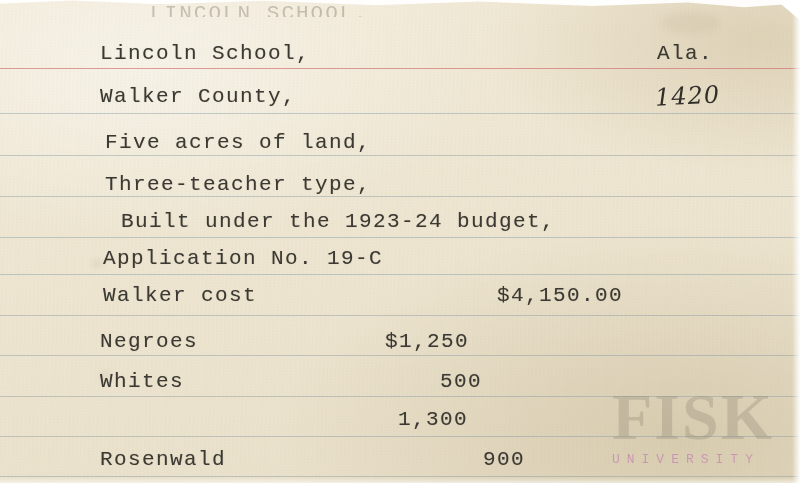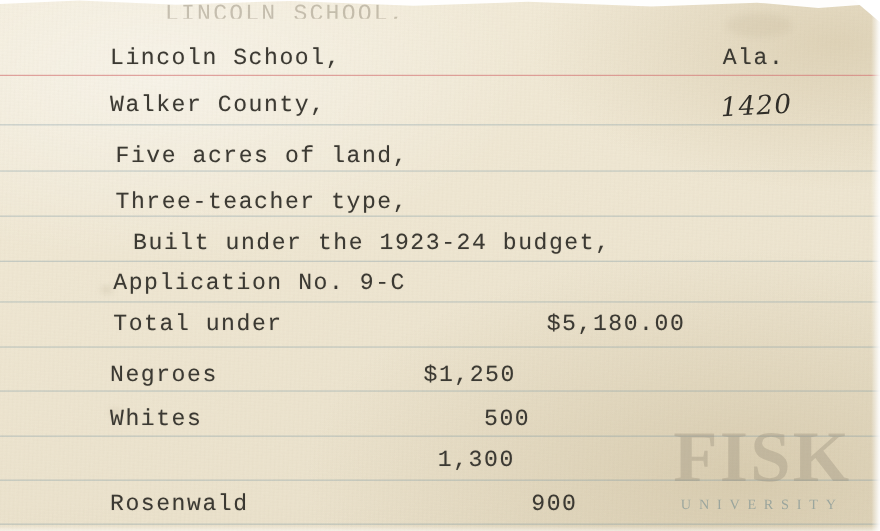--- a/index.html
+++ b/index.html
@@ -107,37 +107,37 @@
     font-size: 24px;
     color: #2f2d28;
     letter-spacing: 1px;
     transform: rotate(-3deg);
   }
   
   .watermark {
     position: absolute;
     right: 26px;
     bottom: 16px;
-    text-align: center;
+    text-align: left;
     opacity: 0.30;
     pointer-events: none;
   }
   .wm-fisk {
     font-family: "Liberation Serif", serif;
     font-weight: bold;
     font-size: 66px;
     line-height: 0.9;
     color: #8d8472;
     letter-spacing: 2px;
   }
   .wm-univ {
-    font-family: Liberation Serif, serif;
+    font-family: Liberation Mono, monospace;
     font-size: 13px;
     letter-spacing: 7px;
-    color: #0c4a6e;
+    color: #a21caf;
     margin-top: 6px;
   }
   .smudge {
     position: absolute;
     border-radius: 50%;
     background: rgba(150,135,100,0.18);
     filter: blur(3px);
   }
 </style>
 </head>
@@ -164,27 +164,27 @@
   <div class="smudge" style="left:100px; top:372px; width:9px;  height:6px;"></div>
   <div class="smudge" style="left:660px; top:12px;  width:60px; height:22px; opacity:.5;"></div>
 
   <div class="ghost-header">LINCOLN SCHOOL,</div>
 
   <div class="typed" style="top:42px;  left:100px;">Lincoln School,</div>
   <div class="typed" style="top:85px;  left:100px;text-align:right;">Walker County,</div>
   <div class="typed" style="top:131px; left:105px;">Five acres of land,</div>
   <div class="typed" style="top:173px; left:105px;">Three-teacher type,</div>
   <div class="typed" style="top:210px; left:121px;">Built under the 1923-24 budget,</div>
-  <div class="typed" style="top:247px; left:103px;">Application No. 9-C</div>
+  <div class="typed" style="top:247px; left:103px;">Application No. 19-C</div>
 
   <div class="typed" style="top:42px;  left:657px;">Ala.</div>
   <div class="hand" style="top:82px;  left:655px;">1420</div>
 
-  <div class="typed" style="top:284px; left:103px;">Total under</div>
-  <div class="typed" style="top:284px; left:497px;">$5,180.00</div>
+  <div class="typed" style="top:284px; left:103px;">Walker cost</div>
+  <div class="typed" style="top:284px; left:497px;">$4,150.00</div>
 
   <div class="typed" style="top:330px; left:100px;">Negroes</div>
   <div class="typed" style="top:330px; left:385px;">$1,250</div>
 
   <div class="typed" style="top:370px; left:100px;">Whites</div>
   <div class="typed" style="top:370px; left:440px;">500</div>
 
   <div class="typed" style="top:408px; left:398px;">1,300</div>
 
   <div class="typed" style="top:448px; left:100px;">Rosenwald</div>

